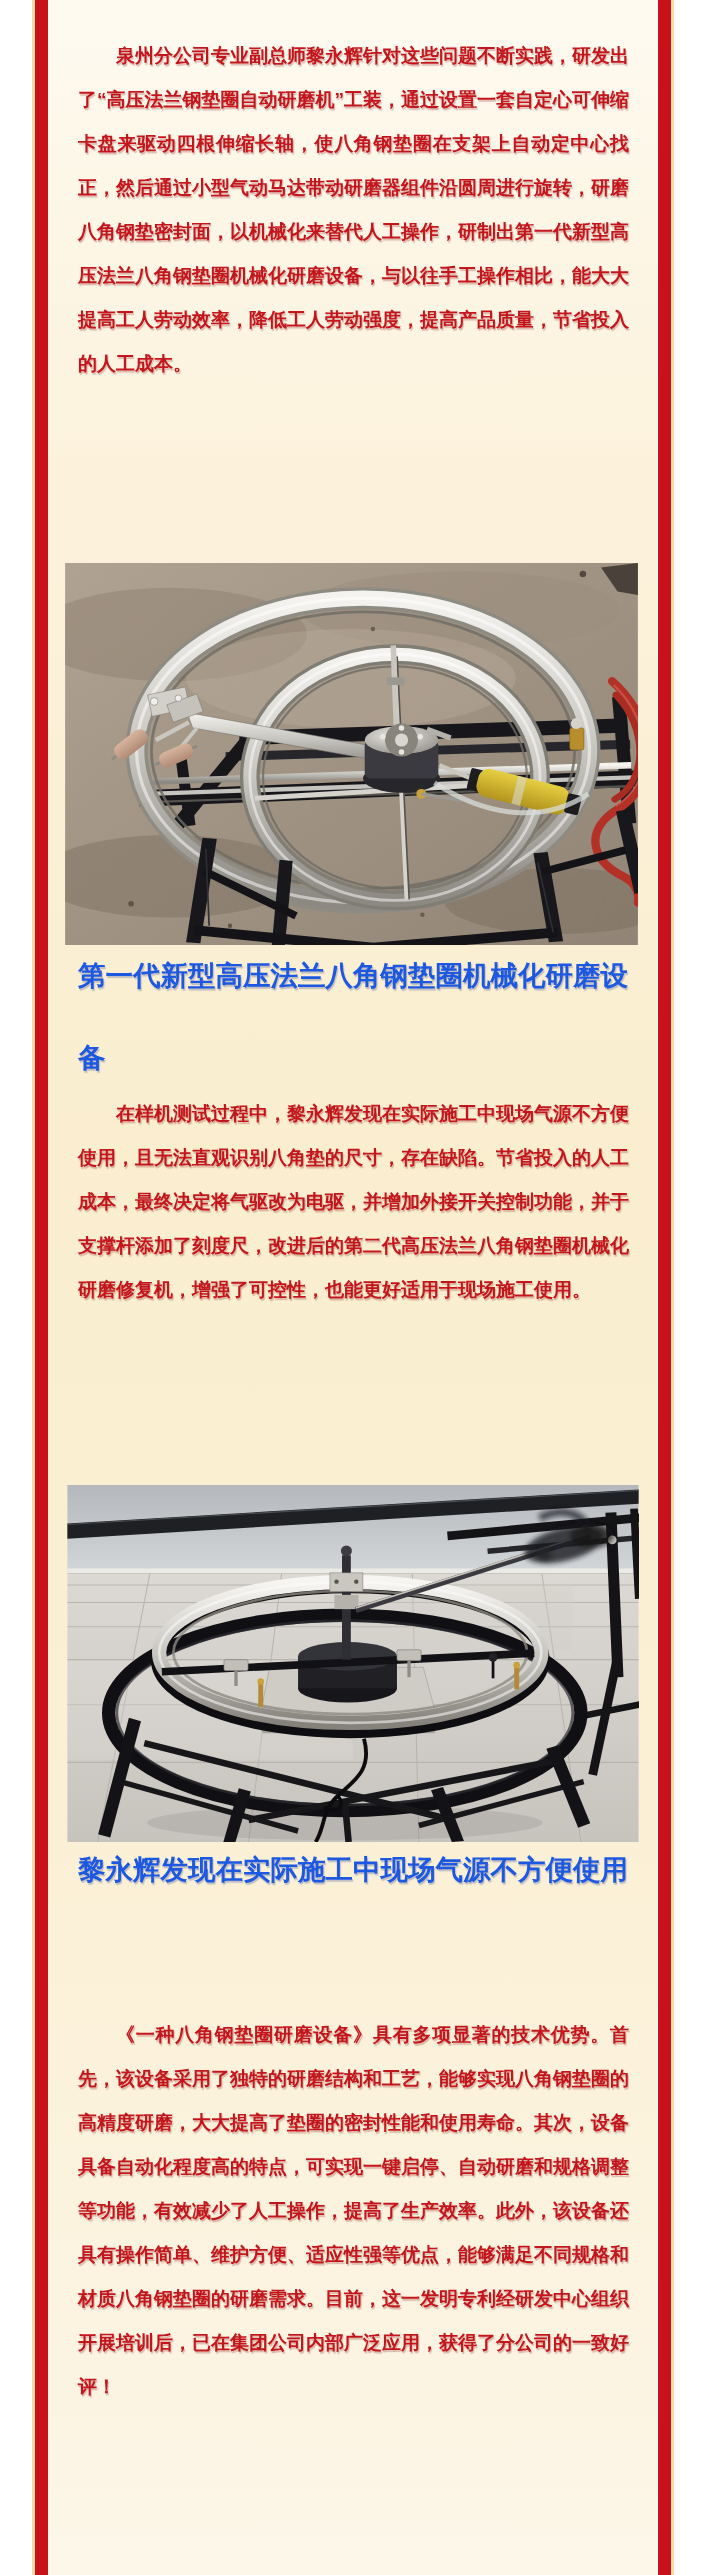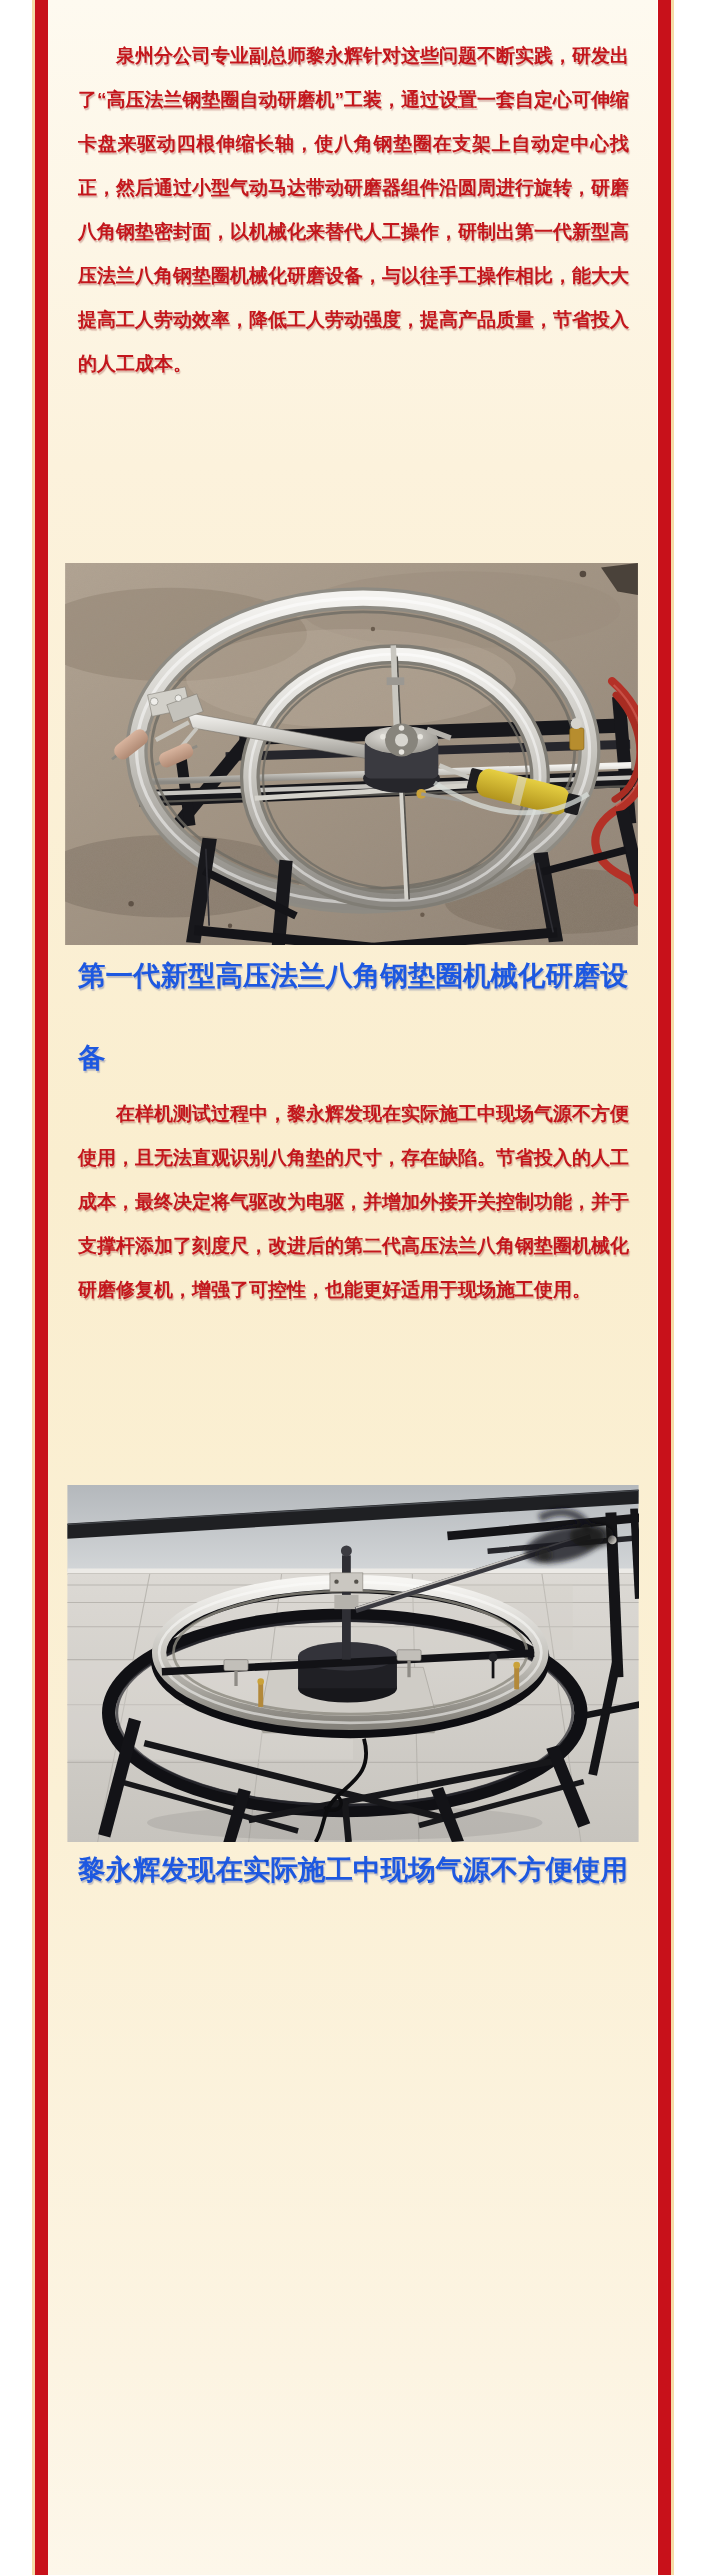--- a/index.html
+++ b/index.html
@@ -288,16 +288,17 @@
           <circle cx="868" cy="128" r="14" fill="#222226" opacity="0.8"></circle>
         </g>
 
         <path d="M 540 462 C 556 520 520 540 492 566 C 462 594 470 622 452 650" stroke="#0c0c0e" stroke-width="7" fill="none"></path>
         <path d="M 492 566 C 512 586 482 602 468 586" stroke="#0c0c0e" stroke-width="6" fill="none"></path>
       </svg>
     </span>
 
     <p class="caption" style="top:1829px;">黎永辉发现在实际施工中现场气源不方便使用</p>
 
+    <p class="para" style="top:2013px;">《一种八角钢垫圈研磨设备》具有多项显著的技术优势。首先，该设备采用了独特的研磨结构和工艺，能够实现八角钢垫圈的高精度研磨，大大提高了垫圈的密封性能和使用寿命。其次，设备具备自动化程度高的特点，可实现一键启停、自动研磨和规格调整等功能，有效减少了人工操作，提高了生产效率。此外，该设备还具有操作简单、维护方便、适应性强等优点，能够满足不同规格和材质八角钢垫圈的研磨需求。目前，这一发明专利经研发中心组织开展培训后，已在集团公司内部广泛应用，获得了分公司的一致好评！</p>
 
   </div>
 </div>
 
 
 </body></html>

